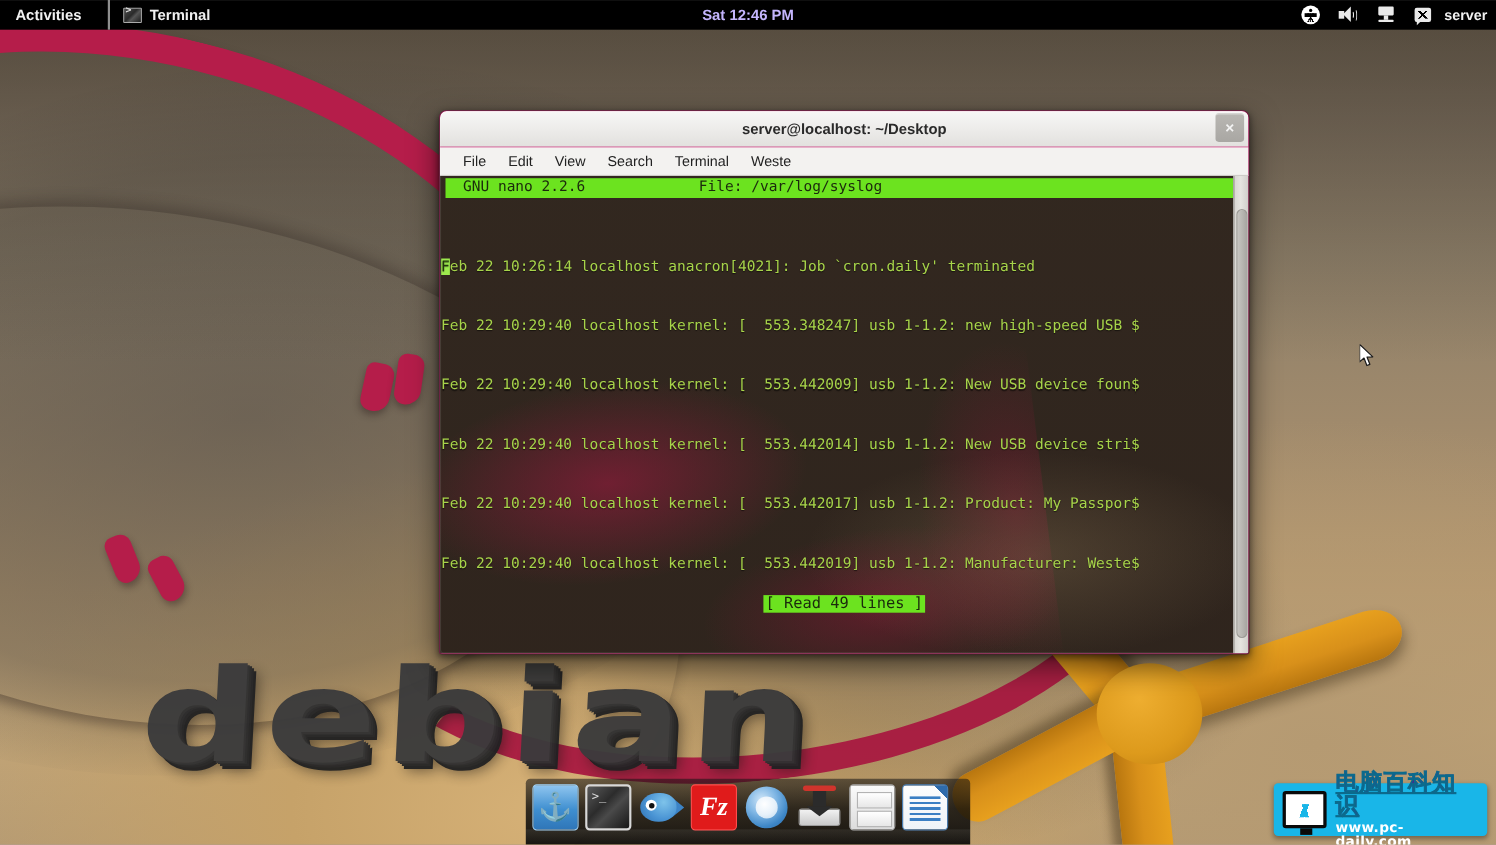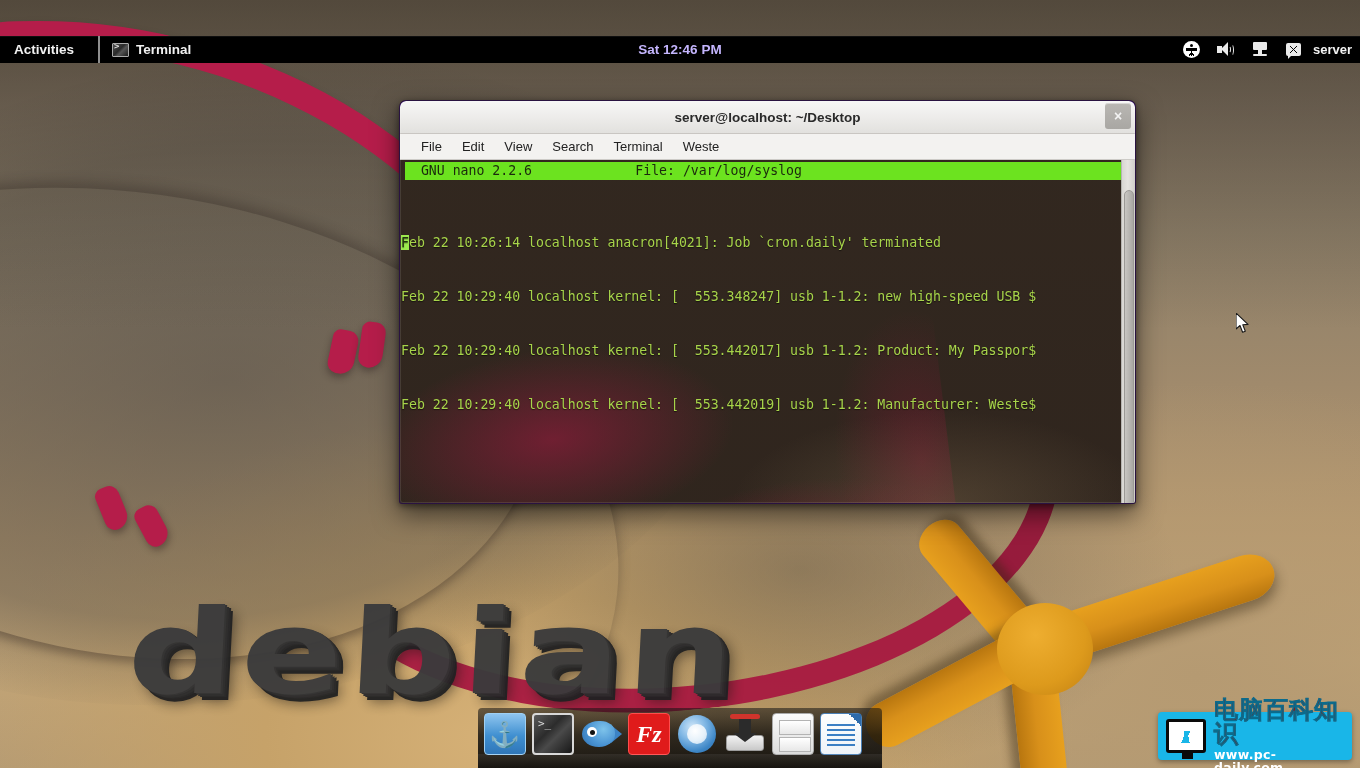--- a/index.html
+++ b/index.html
@@ -110,21 +110,20 @@
 
   
   #topbar {
     position:absolute; left:0; top:0; width:1360px; height:27px;
     background:#000;
     color:#e6e6e6;
     display:flex; align-items:center;
     font-size:13.5px;
     z-index:50;
     box-shadow: 0 1px 0 rgba(255,255,255,.06) inset;
-    margin-top: 36px;
   }
   #activities {
     padding:0 12px 0 14px; height:27px; display:flex; align-items:center;
     font-weight:700; color:#f2f2f2; font-size:13.5px;
   }
   .tb-app {
     display:flex; align-items:center; gap:7px; height:27px;
     padding: 0 12px; margin-left: 12px;
     border-left:2px solid #8f8f8f;
     font-weight:700; color:#f0f0f0; font-size:13.5px;
@@ -192,25 +191,25 @@
       linear-gradient(-45deg, transparent 44%, #000 44%, #000 56%, transparent 56%);
   }
   .usr-icon:after {
     content:""; position:absolute; left:2px; bottom:-3px; width:0; height:0;
     border-left:4px solid #eaeaea; border-bottom:4px solid transparent;
   }
   #username { font-weight:700; font-size:13px; color:#f2f2f2; margin-left:-6px; }
 
   
   #termwin {
-    position:absolute; left:399px; top:100px; width:737px; height:404px;
+    position:absolute; left:399px; top:100px; width:737px; height:495px;
     z-index:30;
     border-radius:7px 7px 3px 3px;
     box-shadow: 0 10px 26px rgba(0,0,0,.55), 0 2px 6px rgba(0,0,0,.45);
-    background:#4c1d95;
+    background:#ec4899;
     overflow:hidden;
     border: 1px solid rgba(20,14,10,.6);
   }
   #titlebar {
     height:33px;
     background: linear-gradient(180deg, #f7f7f6 0%, #ecebe9 55%, #e2e1de 100%);
     border-bottom:1px solid #c9c6c2;
     display:flex; align-items:center; justify-content:center;
     position:relative;
     border-radius:6px 6px 0 0;
@@ -419,21 +418,21 @@
     background:
       linear-gradient(78deg, transparent 46%, #19b6e8 46%, #19b6e8 58%, transparent 58%),
       linear-gradient(-70deg, transparent 44%, #19b6e8 44%, #19b6e8 58%, transparent 58%);
   }
   .wm-mon:after {
     content:""; position:absolute; left:13px; bottom:-9px; width:11px; height:6px; background:#0a0a0a;
   }
   .wm-text { display:flex; flex-direction:column; line-height:1; }
   .wm-cn {
     font-family:"DejaVu Sans", sans-serif;
-    font-weight:700; font-size:24px; color:#7f1d1d; letter-spacing:1px;
+    font-weight:700; font-size:21px; color:#4c1d95; letter-spacing:1px;text-decoration:underline;
     -webkit-text-stroke: 0.6px #0b6b8c;
   }
   .wm-url {
     font-family:"DejaVu Sans", sans-serif;
     font-weight:700; font-size:12.5px; color:#fff; letter-spacing:.3px; margin-top:3px;
   }
 
   
   #mouse {
     position:absolute; left:1236px; top:313px; width:14px; height:21px; z-index:60;
@@ -519,20 +518,22 @@
       <div id="termbg">
         <div class="thru-swirl"></div>
         <div class="thru-sand"></div>
       </div>
 
       <div class="nano-title">  GNU nano 2.2.6             File: /var/log/syslog</div>
 
       <div class="nano-lines">
         <div class="ln"><span class="cursorchar">F</span><span>eb 22 10:26:14 localhost anacron[4021]: Job `cron.daily' terminated</span></div>
         <div class="ln"><span>Feb 22 10:29:40 localhost kernel: [  553.348247] usb 1-1.2: new high-speed USB $</span></div>
+        <div class="ln"><span>Feb 22 10:29:40 localhost kernel: [  553.442009] usb 1-1.2: New USB device foun$</span></div>
+        <div class="ln"><span>Feb 22 10:29:40 localhost kernel: [  553.442014] usb 1-1.2: New USB device stri$</span></div>
         <div class="ln"><span>Feb 22 10:29:40 localhost kernel: [  553.442017] usb 1-1.2: Product: My Passpor$</span></div>
         <div class="ln"><span>Feb 22 10:29:40 localhost kernel: [  553.442019] usb 1-1.2: Manufacturer: Weste$</span></div>
         
         
         
         
         
         
         
         

